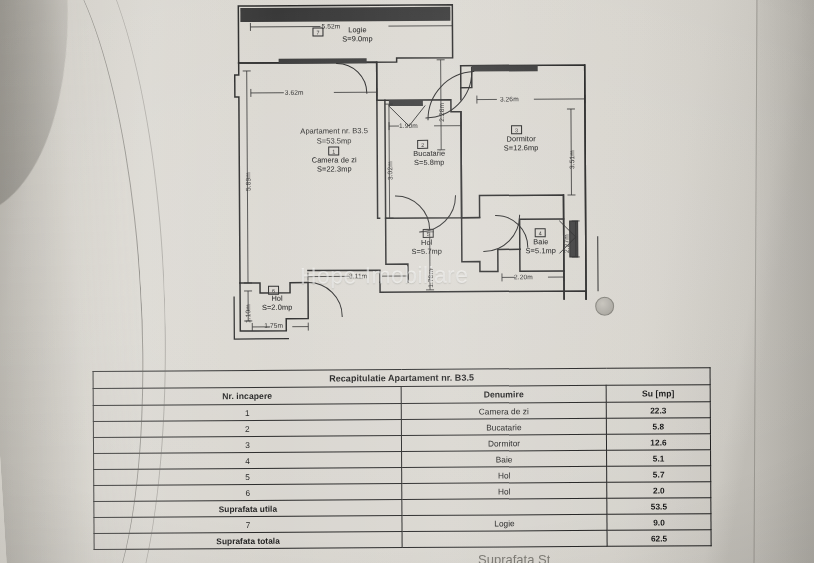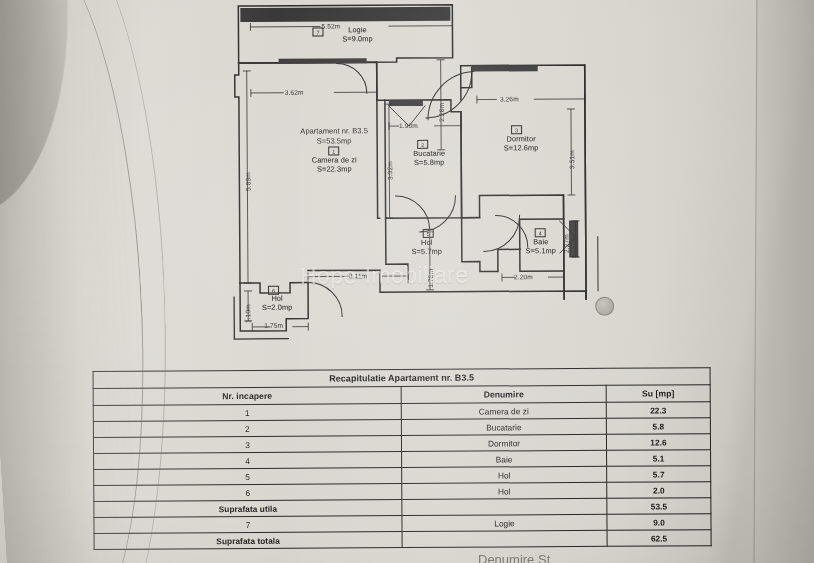--- a/index.html
+++ b/index.html
@@ -368,14 +368,14 @@
 
   <div id="curl-dark"></div>
   <div id="curl-edge"></div>
   <div id="curl-edge2"></div>
   <div id="right-band"></div>
   <div id="right-edge"></div>
 
   <div id="sheen"></div>
   <div id="vignette"></div>
 
-  <div style="position:absolute;left:478px;top:552px;font-size:13px;color:#6e6c66;white-space:nowrap;opacity:.85;overflow:hidden;height:11px;">Denumire  St</div>
+  <div style="position:absolute;left:478px;top:552px;font-size:13px;color:#6e6c66;white-space:nowrap;opacity:.85;overflow:hidden;height:11px;">Suprafata  St</div>
 </div>
 
 </body></html>

